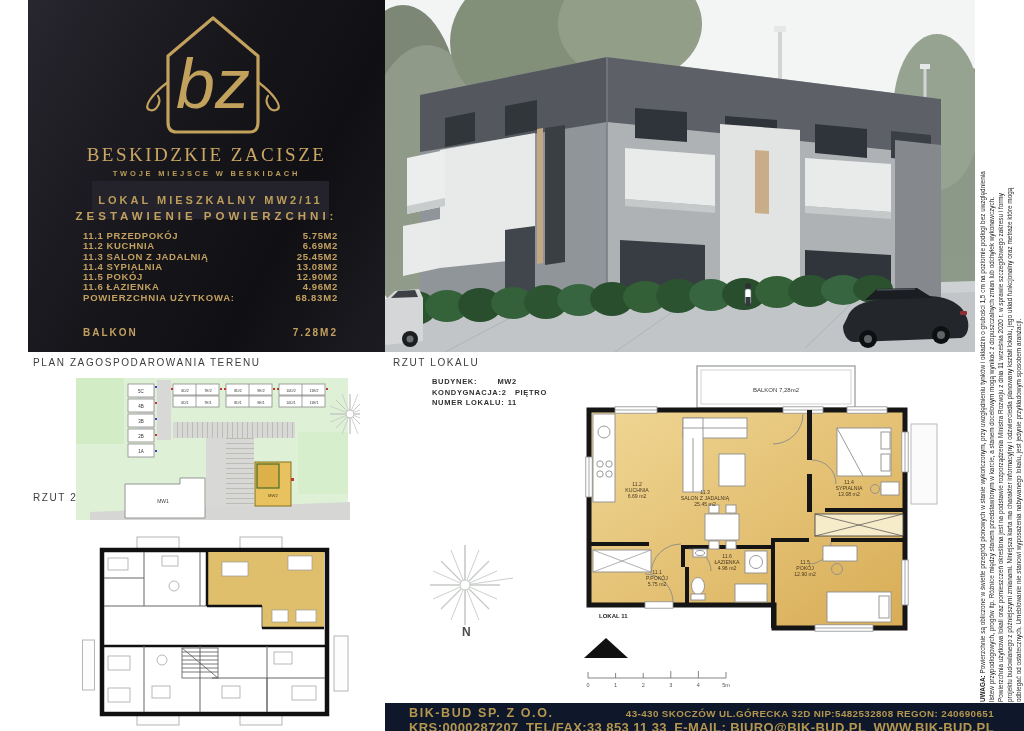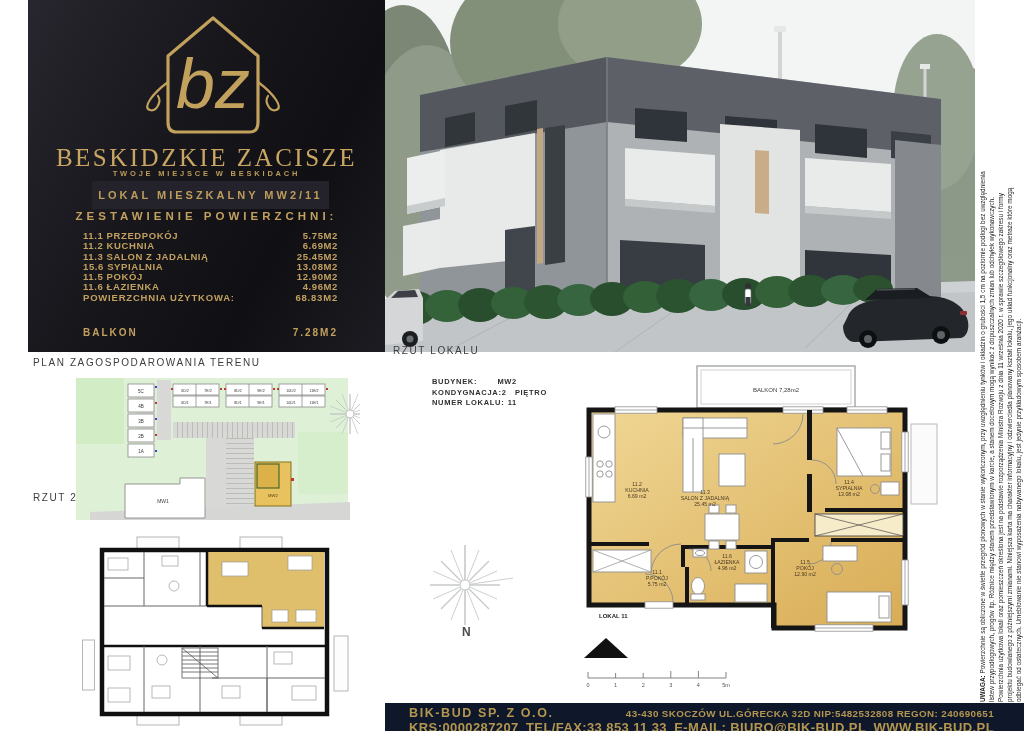--- a/index.html
+++ b/index.html
@@ -3,24 +3,24 @@
 <meta charset="utf-8">
 <style>
   html,body{margin:0;padding:0;background:#ffffff;}
   .page{position:relative;width:1024px;height:731px;background:#fff;overflow:hidden;
         font-family:"Liberation Sans",sans-serif;padding-left:18px;}
 
   
   .brand{position:absolute;left:28px;top:0;width:357px;height:352px;
          background:linear-gradient(118deg,#28262e 0%,#17161b 42%,#100f13 70%,#1d1c22 100%);}
   .brand-name{position:absolute;top:144px;left:0;width:100%;text-align:center;
-              font-family:"Liberation Serif",serif;font-size:25px;letter-spacing:2.5px;color:#c9a662;}
+              font-family:"Liberation Serif",serif;font-size:19px;letter-spacing:2.5px;color:#c9a662;}
   .brand-tag{position:absolute;top:169px;left:0;width:100%;text-align:center;
              font-size:7.5px;font-weight:bold;letter-spacing:2.8px;color:#bb9c58;}
-  .brand-band{position:absolute;top:181px;left:64px;right:56px;height:28px;background:#24232b;
+  .brand-band{position:absolute;top:181px;left:64px;right:56px;height:38px;background:#24232b;
               display:flex;align-items:center;justify-content:center;
               font-size:11px;font-weight:bold;letter-spacing:3px;color:#bd9d5a;}
   .brand-head{position:absolute;top:210px;left:0;width:100%;text-align:center;
               font-size:11.5px;font-weight:bold;letter-spacing:4px;color:#c2a05f;}
   .brand-list{position:absolute;top:231px;left:55px;right:47px;color:#c2a05f;}
   .brow{display:flex;justify-content:space-between;font-size:9.5px;font-weight:bold;
         letter-spacing:0.6px;line-height:10.3px;gap:44px;}
   .brow.total{letter-spacing:0.8px;}
   .brand-balkon{position:absolute;top:327px;left:55px;right:47px;display:flex;
                 justify-content:space-between;font-size:10px;font-weight:bold;
@@ -76,21 +76,21 @@
         </div>
       <div class="brow">
           <span>11.2 KUCHNIA</span>
           <span>6.69M2</span>
         </div>
       <div class="brow">
           <span>11.3 SALON Z JADALNIĄ</span>
           <span>25.45M2</span>
         </div>
       <div class="brow">
-          <span>15.6 SYPIALNIA</span>
+          <span>11.4 SYPIALNIA</span>
           <span>13.08M2</span>
         </div>
       <div class="brow">
           <span>11.5 POKÓJ</span>
           <span>12.90M2</span>
         </div>
       <div class="brow">
           <span>11.6 ŁAZIENKA</span>
           <span>4.96M2</span>
         </div>
@@ -190,21 +190,21 @@
     <g>
       <polygon points="0,300 10,291 34,289 38,298 38,341 0,345" fill="#d4d6d8"></polygon>
       <polygon points="6,298 13,291 30,290 33,297" fill="#3c4046"></polygon>
       <circle cx="25" cy="339" r="8" fill="#1b1d1f"></circle>
         <circle cx="25" cy="339" r="3.5" fill="#6a6f74"></circle>
     </g>
   </svg>
 
   <div class="sec-title" style="left:33px;top:357px;">PLAN ZAGOSPODAROWANIA TERENU</div>
   <div class="sec-title" style="left:33px;top:492px;">RZUT 2 PIĘTRA</div>
-  <div class="sec-title" style="left:393px;top:345px;">RZUT LOKALU</div>
+  <div class="sec-title" style="left:393px;top:357px;">RZUT LOKALU</div>
 
   <div class="unit-info">
     <div class="row">
         <span>BUDYNEK:</span>
         <span class="val">MW2</span>
       </div>
     <div class="row">
         <span>KONDYGNACJA:</span>
         <span class="val">2   PIĘTRO</span>
       </div>

